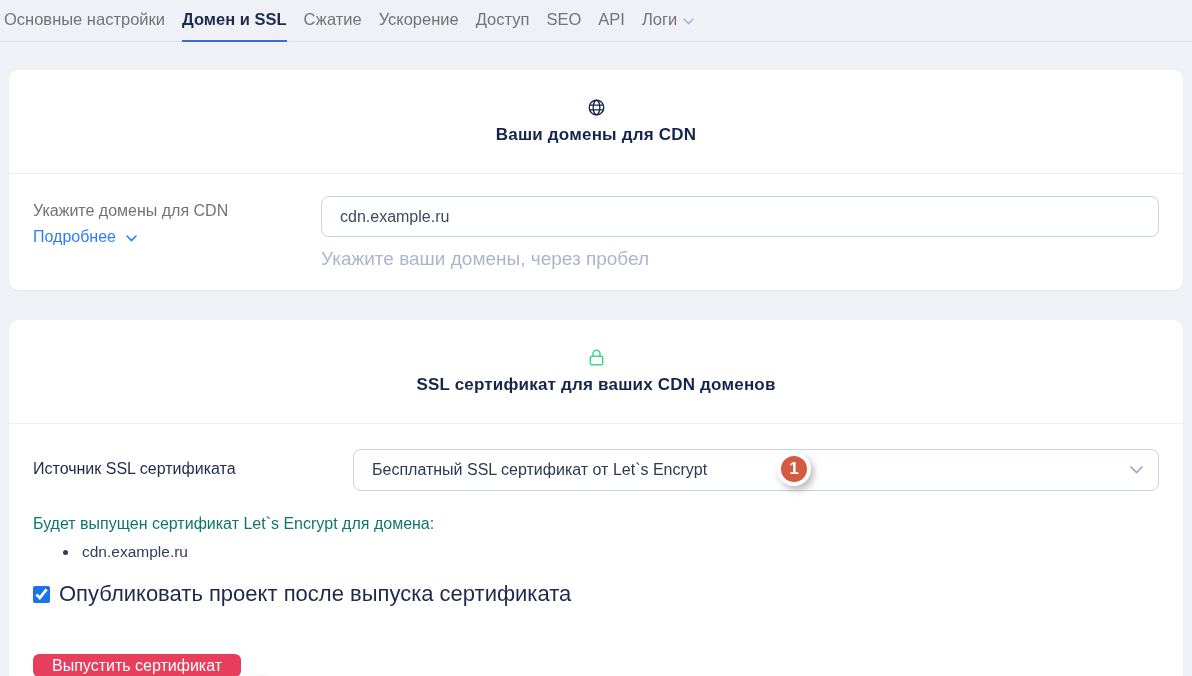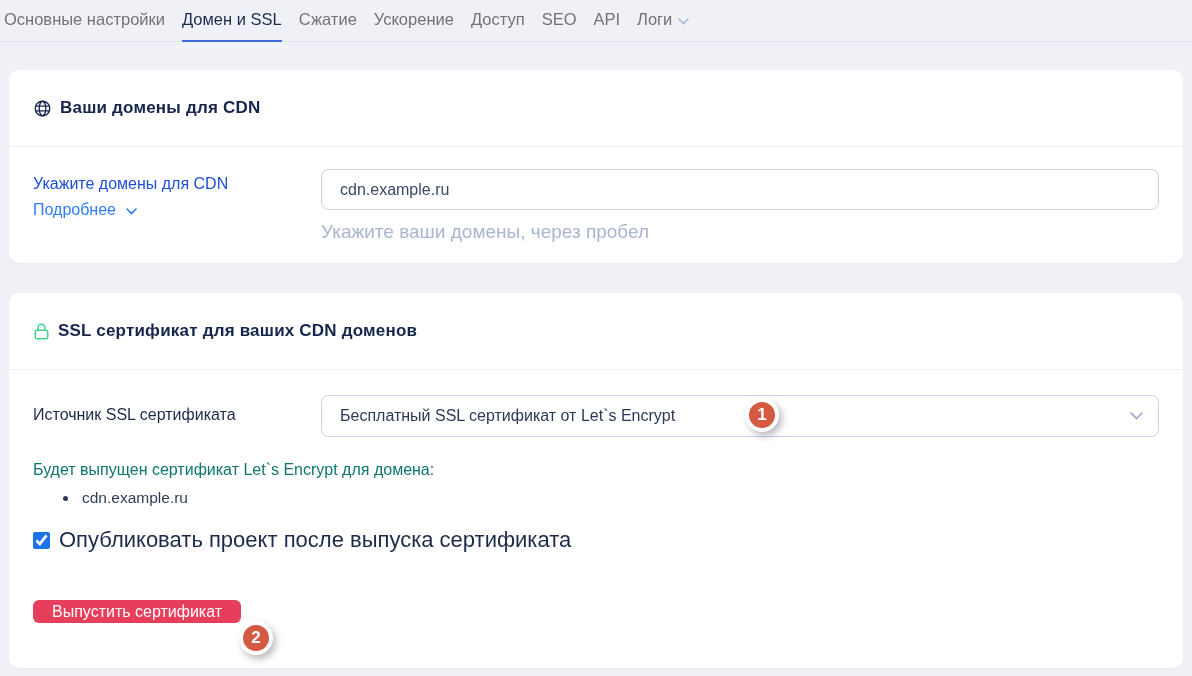--- a/index.html
+++ b/index.html
@@ -26,55 +26,56 @@
     border-bottom:2px solid transparent;
     margin-bottom:-1px;
     cursor:pointer;
     white-space:nowrap;
     display:flex;
     align-items:center;
     gap:6px;
   }
   .tab.active {
     color:#1c2b4e;
-    font-weight:400;
+    font-weight:700;
     border-bottom-color:#3e6bd8;
     justify-content:center;
   }
   .tab .chev { display:flex; align-items:center; margin-top:3px; }
 
   
   .card {
     background:#ffffff;
     border-radius:10px;
     margin:0 9px;
     box-shadow:0 1px 2px rgba(30,42,74,0.03);
   }
   .card1 { margin-top:28px; }
   .card2 { margin-top:30px; }
   .card-header {
     display:flex;
     align-items:center;
     gap:8px;
     padding:28px 24px;
     border-bottom:1px solid #eceff6;
+    flex-direction:column;
   }
   .card-title {
     font-size:17px;
     font-weight:700;
     color:#16254c;
     letter-spacing:0.2px;
   }
   .card-body { padding:22px 24px 20px 24px; }
 
   .form-row { display:flex; align-items:flex-start; }
   .label-col { width:288px; flex:none; padding-top:5px; }
   .field-col { flex:1; min-width:0; }
 
-  .field-label { font-size:16px; color:#1d4ed8; line-height:1.2; }
+  .field-label { font-size:16px; color:#737373; line-height:1.2; }
   .more-link {
     display:inline-flex; align-items:center; gap:10px;
     margin-top:8px;
     color:#2f7df6; font-size:16px;
     text-decoration:none; cursor:pointer;
   }
 
   .text-input {
     width:100%; height:41px;
     border:1px solid #c6d2e9;
@@ -82,21 +83,21 @@
     padding:0 18px;
     font-size:16px;
     color:#3b4a63;
     font-family:"Liberation Sans", sans-serif;
     background:#fff;
     outline:none;
   }
   .hint { margin-top:11px; font-size:19px; color:#aab6ce; }
 
   
-  .select-wrap { position:relative; }
+  .select-wrap { position:relative;margin-left:32px; }
   .select-box {
     width:100%; height:42px;
     border:1px solid #c6d2e9;
     border-radius:8px;
     background:#fff;
     display:flex; align-items:center;
     padding:0 40px 0 18px;
     font-size:16px; color:#2c3a57;
     cursor:pointer;
   }

